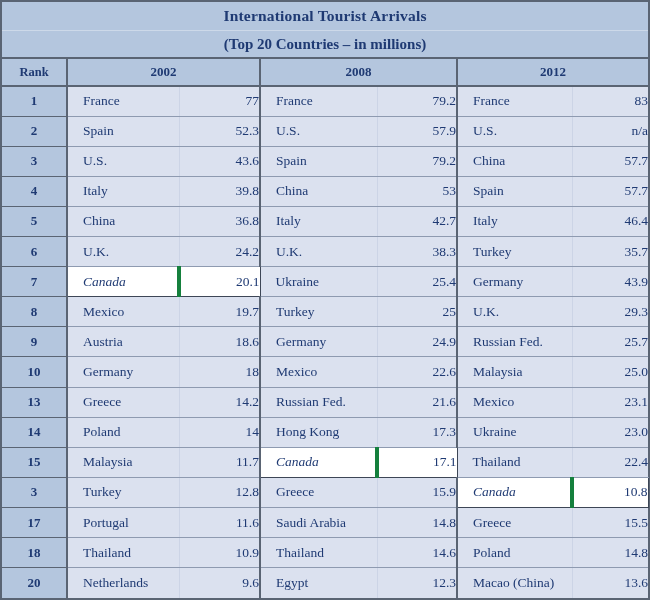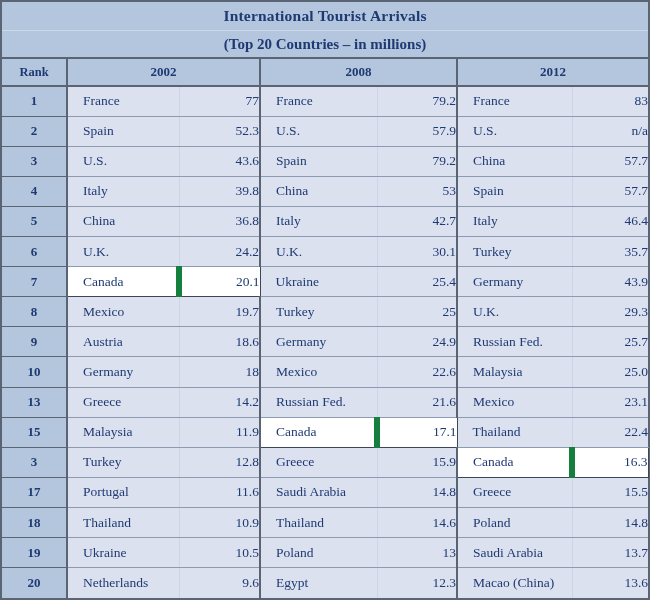--- a/index.html
+++ b/index.html
@@ -100,21 +100,21 @@
     border-right: 2px solid #5a6473;
   }
   td.value.last-col { border-right: none; margin-left: 13px; }
 
   
   td.hl {
     background: #ffffff;
     border-top: 1px solid #3d4656;
     border-bottom: 1px solid #3d4656;
   }
-  td.country.hl { border-left: 1px solid #3d4656; border-right: 6px solid #15803d; }
+  td.country.hl { border-left: 1px solid #3d4656; border-right: 4px solid #15803d; font-style: italic; }
   td.value.hl   { border-right: 1px solid #3d4656; }
   td.value.hl.last-col { border-right: 1px solid #3d4656; }
 
   tbody tr:last-child td { border-bottom: none; }
 </style>
 </head>
 <body>
 
 <div id="table-wrap">
   <table class="arrivals">
@@ -185,21 +185,21 @@
           <td class="country">Italy</td>
           <td class="value">42.7</td>
           <td class="country">Italy</td>
           <td class="value last-col">46.4</td>
         </tr>
         <tr>
           <td class="rank">6</td>
           <td class="country">U.K.</td>
           <td class="value">24.2</td>
           <td class="country">U.K.</td>
-          <td class="value">30.1</td>
+          <td class="value">38.3</td>
           <td class="country">Turkey</td>
           <td class="value last-col">35.7</td>
         </tr>
         <tr>
           <td class="rank">7</td>
           <td class="country hl">Canada</td>
           <td class="value hl">20.1</td>
           <td class="country">Ukraine</td>
           <td class="value">25.4</td>
           <td class="country">Germany</td>
@@ -235,65 +235,65 @@
         <tr>
           <td class="rank">13</td>
           <td class="country">Greece</td>
           <td class="value">14.2</td>
           <td class="country">Russian Fed.</td>
           <td class="value">21.6</td>
           <td class="country">Mexico</td>
           <td class="value last-col">23.1</td>
         </tr>
         <tr>
+          <td class="rank">14</td>
+          <td class="country">Poland</td>
+          <td class="value">14</td>
+          <td class="country">Hong Kong</td>
+          <td class="value">17.3</td>
+          <td class="country">Ukraine</td>
+          <td class="value last-col">23.0</td>
+        </tr>
+        <tr>
           <td class="rank">15</td>
           <td class="country">Malaysia</td>
-          <td class="value">11.9</td>
+          <td class="value">11.7</td>
           <td class="country hl">Canada</td>
           <td class="value hl">17.1</td>
           <td class="country">Thailand</td>
           <td class="value last-col">22.4</td>
         </tr>
         <tr>
           <td class="rank">3</td>
           <td class="country">Turkey</td>
           <td class="value">12.8</td>
           <td class="country">Greece</td>
           <td class="value">15.9</td>
           <td class="country hl">Canada</td>
-          <td class="value last-col hl">16.3</td>
+          <td class="value last-col hl">10.8</td>
         </tr>
         <tr>
           <td class="rank">17</td>
           <td class="country">Portugal</td>
           <td class="value">11.6</td>
           <td class="country">Saudi Arabia</td>
           <td class="value">14.8</td>
           <td class="country">Greece</td>
           <td class="value last-col">15.5</td>
         </tr>
         <tr>
           <td class="rank">18</td>
           <td class="country">Thailand</td>
           <td class="value">10.9</td>
           <td class="country">Thailand</td>
           <td class="value">14.6</td>
           <td class="country">Poland</td>
           <td class="value last-col">14.8</td>
         </tr>
         <tr>
-          <td class="rank">19</td>
-          <td class="country">Ukraine</td>
-          <td class="value">10.5</td>
-          <td class="country">Poland</td>
-          <td class="value">13</td>
-          <td class="country">Saudi Arabia</td>
-          <td class="value last-col">13.7</td>
-        </tr>
-        <tr>
           <td class="rank">20</td>
           <td class="country">Netherlands</td>
           <td class="value">9.6</td>
           <td class="country">Egypt</td>
           <td class="value">12.3</td>
           <td class="country">Macao (China)</td>
           <td class="value last-col">13.6</td>
         </tr>
       </tbody>
   </table>

